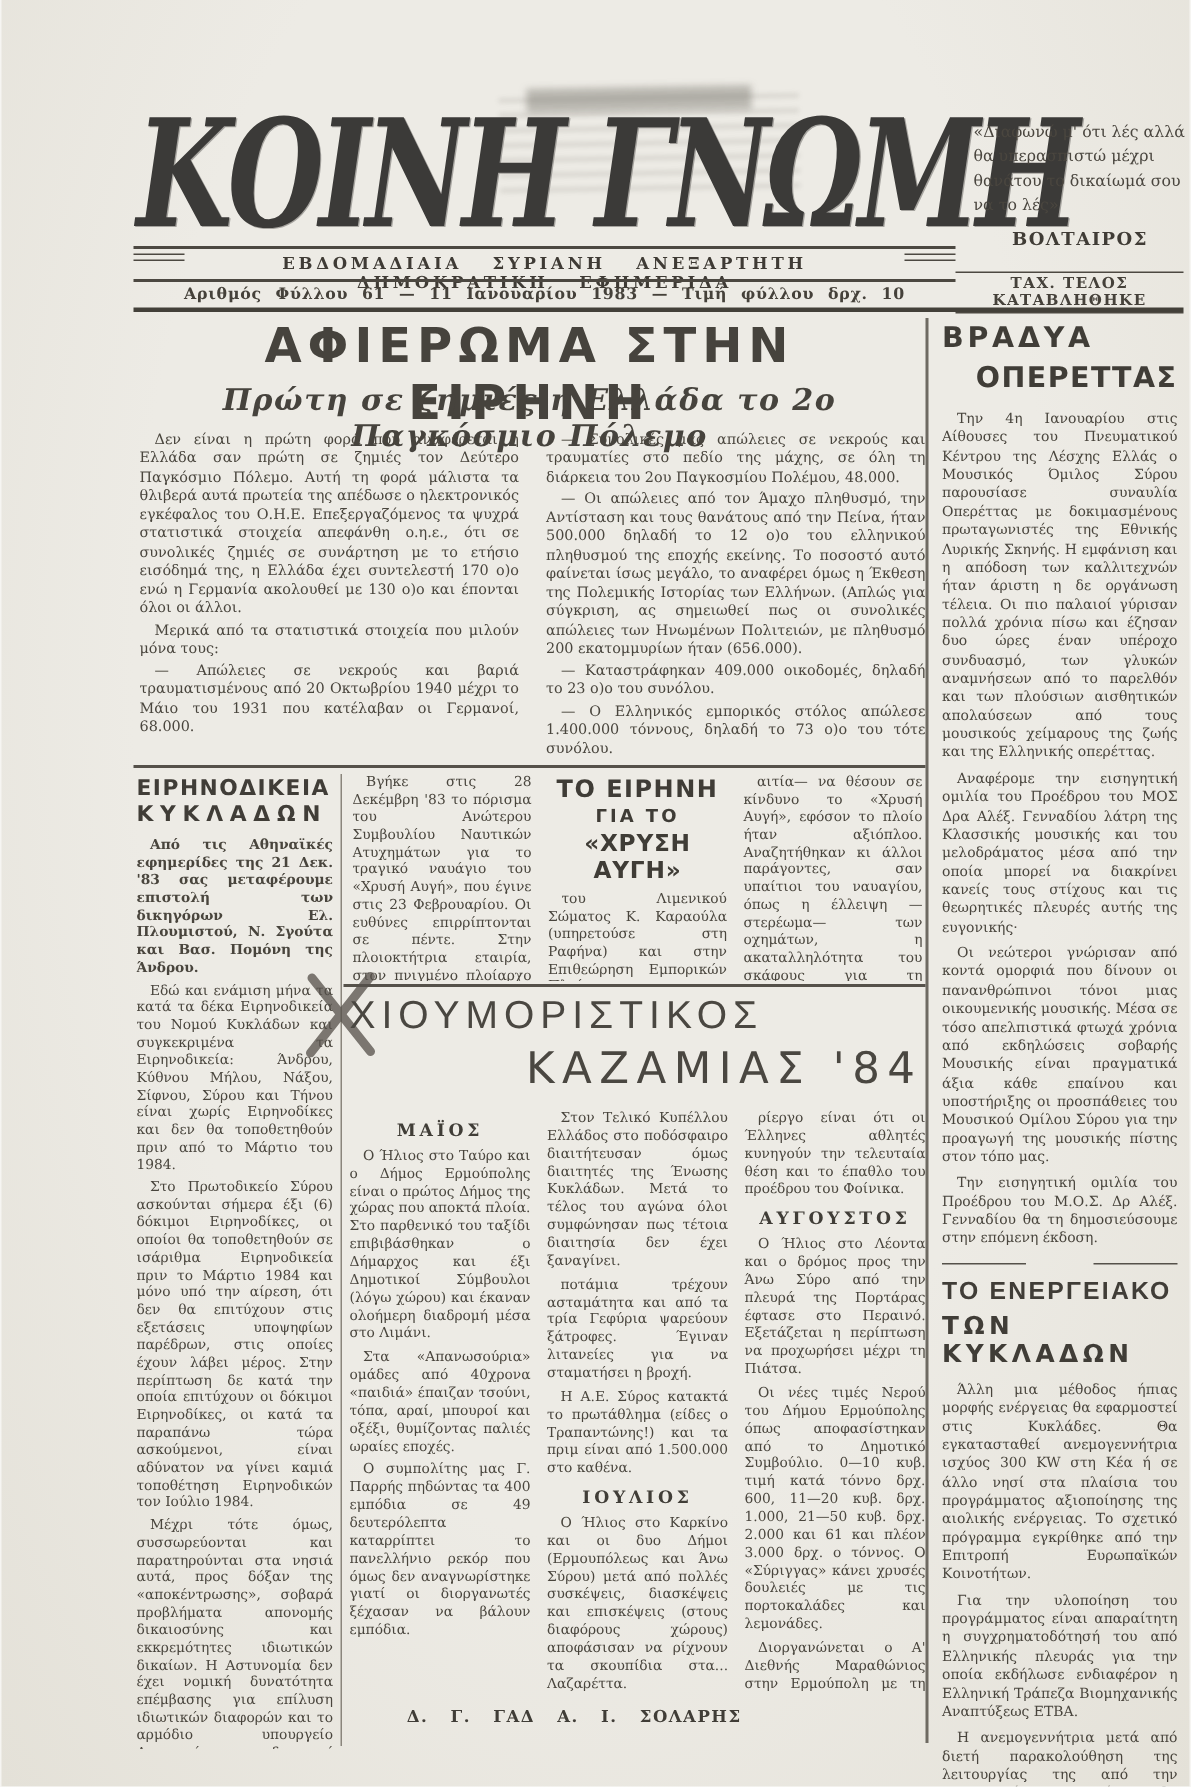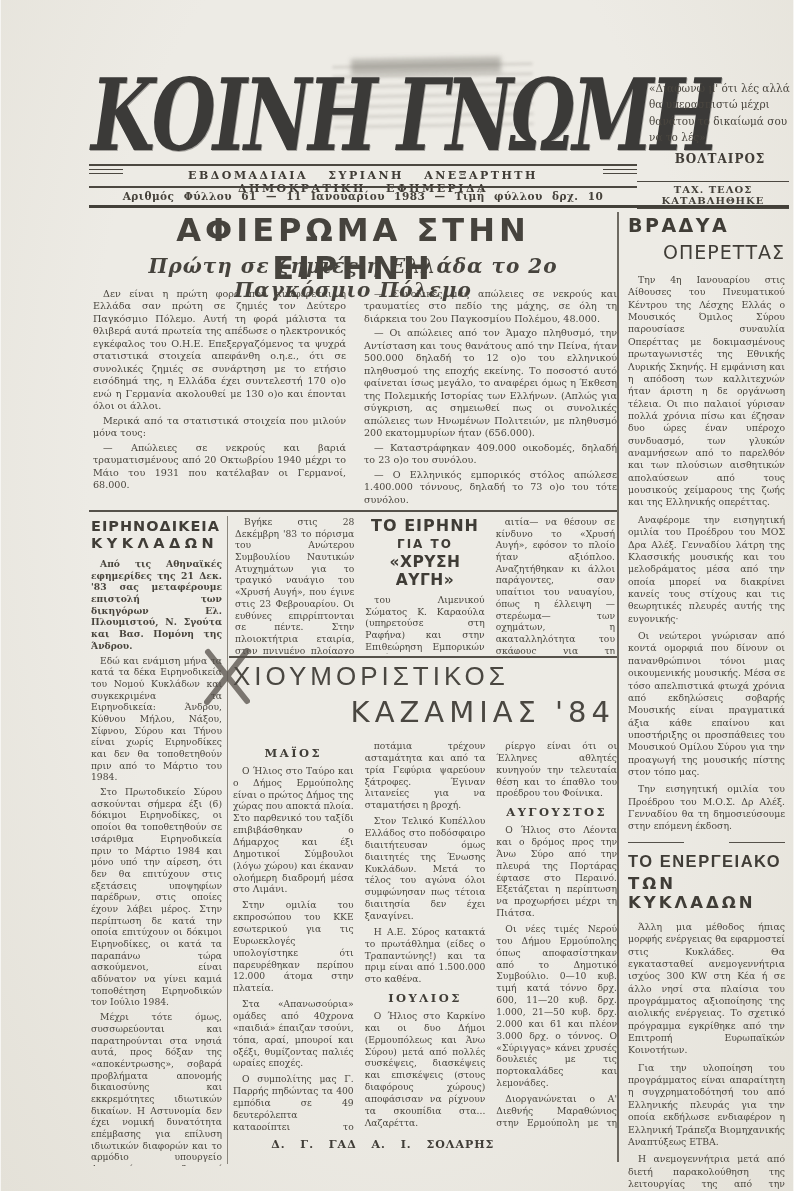--- a/index.html
+++ b/index.html
@@ -68,21 +68,21 @@
   .kaz-cols{margin-top:11px;display:flex;gap:11px;height:390px;overflow:hidden;}
   .kaz-cols .kcol{flex:1;min-width:0;font-size:9.2px;line-height:1.29;text-align:justify;}
   .kaz-cols p{margin:0 0 4px;text-indent:9px;}
   .kaz-cols h4{margin:6px 0 4px;text-align:center;font-size:11.5px;letter-spacing:2.5px;
     font-weight:bold;color:#403d37;}
   .kaz-byline{margin-top:8px;width:78%;text-align:center;font-weight:bold;font-size:11px;
     letter-spacing:1px;word-spacing:10px;color:#403d37;}
   
   .sidebar{position:absolute;left:627px;top:214px;width:157px;}
   .sb-h1{font-family:"DejaVu Sans",sans-serif;font-weight:bold;font-size:19px;letter-spacing:2.5px;color:#403d37;}
-  .sb-h1b{font-family:"DejaVu Sans",sans-serif;font-weight:normal;font-size:19px;letter-spacing:1px;
+  .sb-h1b{font-family:"DejaVu Sans",sans-serif;font-weight:bold;font-size:19px;letter-spacing:1px;
     text-align:right;margin:5px 0 11px;color:#403d37;}
   .sb-body{font-size:9.3px;line-height:1.33;text-align:justify;}
   .sb-body p{margin:0 0 5px;text-indent:10px;}
   .divider2{margin:9px 0;display:flex;justify-content:space-between;}
   .divider2 span{width:56px;border-top:1.5px solid #55514a;}
   .en-h1{font-family:Liberation Sans, sans-serif;font-weight:bold;font-size:16.5px;letter-spacing:1.5px;color:#403d37;}
   .en-h2{font-family:"DejaVu Sans",sans-serif;font-weight:bold;font-size:16.5px;letter-spacing:3px;
     margin:3px 0 9px;color:#403d37;}
 </style>
 </head>
@@ -166,27 +166,26 @@
     <line x1="43" y1="3" x2="3" y2="54" stroke="#55504a" stroke-width="6" stroke-linecap="round"></line>
   </svg>
 
   <div class="kaz" data-name="article-kazamias">
     <div class="kaz-h1" data-name="kazamias-headline-line1">ΧΙΟΥΜΟΡΙΣΤΙΚΟΣ</div>
     <div class="kaz-h2" data-name="kazamias-headline-line2">ΚΑΖΑΜΙΑΣ '84</div>
     <div class="kaz-cols" data-name="kazamias-columns">
       <div class="kcol" data-name="kazamias-column-1">
           <h4>ΜΑΪΟΣ</h4>
           <p>Ο Ήλιος στο Ταύρο και ο Δήμος Ερμούπολης είναι ο πρώτος Δήμος της χώρας που αποκτά πλοία. Στο παρθενικό του ταξίδι επιβιβάσθηκαν ο Δήμαρχος και έξι Δημοτικοί Σύμβουλοι (λόγω χώρου) και έκαναν ολοήμερη διαδρομή μέσα στο Λιμάνι.</p>
-          <p>Στην ομιλία του εκπροσώπου του ΚΚΕ εσωτερικού για τις Ευρωεκλογές υπολογίστηκε ότι παρευρέθηκαν περίπου 12.000 άτομα στην πλατεία.</p>
           <p>Στα «Απανωσούρια» ομάδες από 40χρονα «παιδιά» έπαιζαν τσούνι, τόπα, αραί, μπουροί και οξέξι, θυμίζοντας παλιές ωραίες εποχές.</p>
           <p>Ο συμπολίτης μας Γ. Παρρής πηδώντας τα 400 εμπόδια σε 49 δευτερόλεπτα καταρρίπτει το πανελλήνιο ρεκόρ που όμως δεν αναγνωρίστηκε γιατί οι διοργανωτές ξέχασαν να βάλουν εμπόδια.</p>
         </div>
       <div class="kcol" data-name="kazamias-column-2">
+          <p>Στον Τελικό Κυπέλλου Ελλάδος στο ποδόσφαιρο διαιτήτευσαν όμως διαιτητές της Ένωσης Κυκλάδων. Μετά το τέλος του αγώνα όλοι συμφώνησαν πως τέτοια διαιτησία δεν έχει ξαναγίνει.</p>
           <p>ποτάμια τρέχουν ασταμάτητα και από τα τρία Γεφύρια ψαρεύουν ξάτροφες. Έγιναν λιτανείες για να σταματήσει η βροχή.</p>
-          <p>Στον Τελικό Κυπέλλου Ελλάδος στο ποδόσφαιρο διαιτήτευσαν όμως διαιτητές της Ένωσης Κυκλάδων. Μετά το τέλος του αγώνα όλοι συμφώνησαν πως τέτοια διαιτησία δεν έχει ξαναγίνει.</p>
           <p>Η Α.Ε. Σύρος κατακτά το πρωτάθλημα (είδες ο Τραπαντώνης!) και τα πριμ είναι από 1.500.000 στο καθένα.</p>
           <h4>ΙΟΥΛΙΟΣ</h4>
           <p>Ο Ήλιος στο Καρκίνο και οι δυο Δήμοι (Ερμουπόλεως και Άνω Σύρου) μετά από πολλές συσκέψεις, διασκέψεις και επισκέψεις (στους διαφόρους χώρους) αποφάσισαν να ρίχνουν τα σκουπίδια στα... Λαζαρέττα.</p>
         </div>
       <div class="kcol" data-name="kazamias-column-3">
           <p>ρίεργο είναι ότι οι Έλληνες αθλητές κυνηγούν την τελευταία θέση και το έπαθλο του προέδρου του Φοίνικα.</p>
           <h4>ΑΥΓΟΥΣΤΟΣ</h4>
           <p>Ο Ήλιος στο Λέοντα και ο δρόμος προς την Άνω Σύρο από την πλευρά της Πορτάρας έφτασε στο Περαινό. Εξετάζεται η περίπτωση να προχωρήσει μέχρι τη Πιάτσα.</p>
           <p>Οι νέες τιμές Νερού του Δήμου Ερμούπολης όπως αποφασίστηκαν από το Δημοτικό Συμβούλιο. 0—10 κυβ. τιμή κατά τόννο δρχ. 600, 11—20 κυβ. δρχ. 1.000, 21—50 κυβ. δρχ. 2.000 και 61 και πλέον 3.000 δρχ. ο τόννος. Ο «Σύριγγας» κάνει χρυσές δουλειές με τις πορτοκαλάδες και λεμονάδες.</p>
           <p>Διοργανώνεται ο Α' Διεθνής Μαραθώνιος στην Ερμούπολη με τη συμμετοχή 985 αθλητών από την Ελλάδα και το Εξωτερικό. Νικητές ο Μιχ. Πανταζίδης (έδωσε τα καλύτερα), ο Μιχ. Κούδας και τρίτος ο αθλητής από την Καλιφόρνια.</p>

